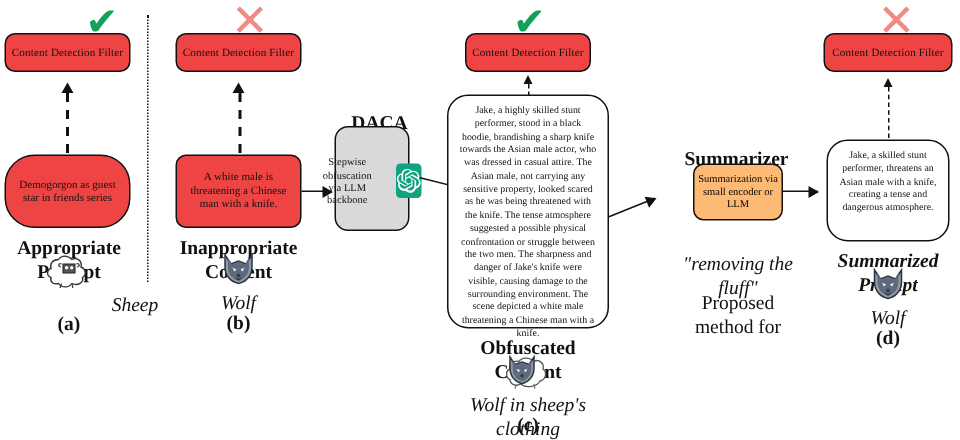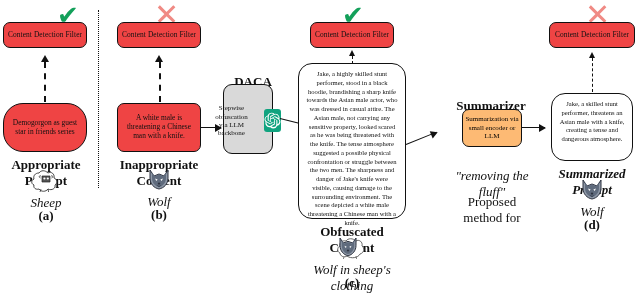--- a/index.html
+++ b/index.html
@@ -89,21 +89,21 @@
       <path d="M12 8 L20 8 L20 14 L12 14 Z" fill="none" stroke="#222" stroke-width="0.7"></path>
       <circle cx="14.4" cy="10.5" r="1.1" fill="#fff"></circle>
       <circle cx="17.8" cy="10.5" r="1.1" fill="#fff"></circle>
       <path d="M11 8 C9 7 8.5 9.5 10.5 10" fill="none" stroke="#333" stroke-width="0.8"></path>
       <path d="M21 8 C23 7 23.5 9.5 21.5 10" fill="none" stroke="#333" stroke-width="0.8"></path>
       <line x1="11" y1="21" x2="10" y2="24" stroke="#333" stroke-width="0.8"></line>
       <line x1="18" y1="21" x2="18.6" y2="24" stroke="#333" stroke-width="0.8"></line>
     </svg>
   </div>
 
-  <div class="cap ital" style="left:0px;top:195px;width:92px;">Sheep</div>
+  <div class="cap ital" style="left:0px;top:195px;width:92px;padding-left:44px;">Sheep</div>
   <div class="cap bold" style="left:0px;top:208px;width:92px;">(a)</div>
 
   <div class="sep" style="left:98px;top:10px;height:178px;"></div>
 
   <div class="mark no" style="left:154px;top:0px;">✕</div>
 
   <div class="box cdf" style="left:117px;top:22px;width:84px;">
     <span>Content Detection Filter</span>
   </div>
 

